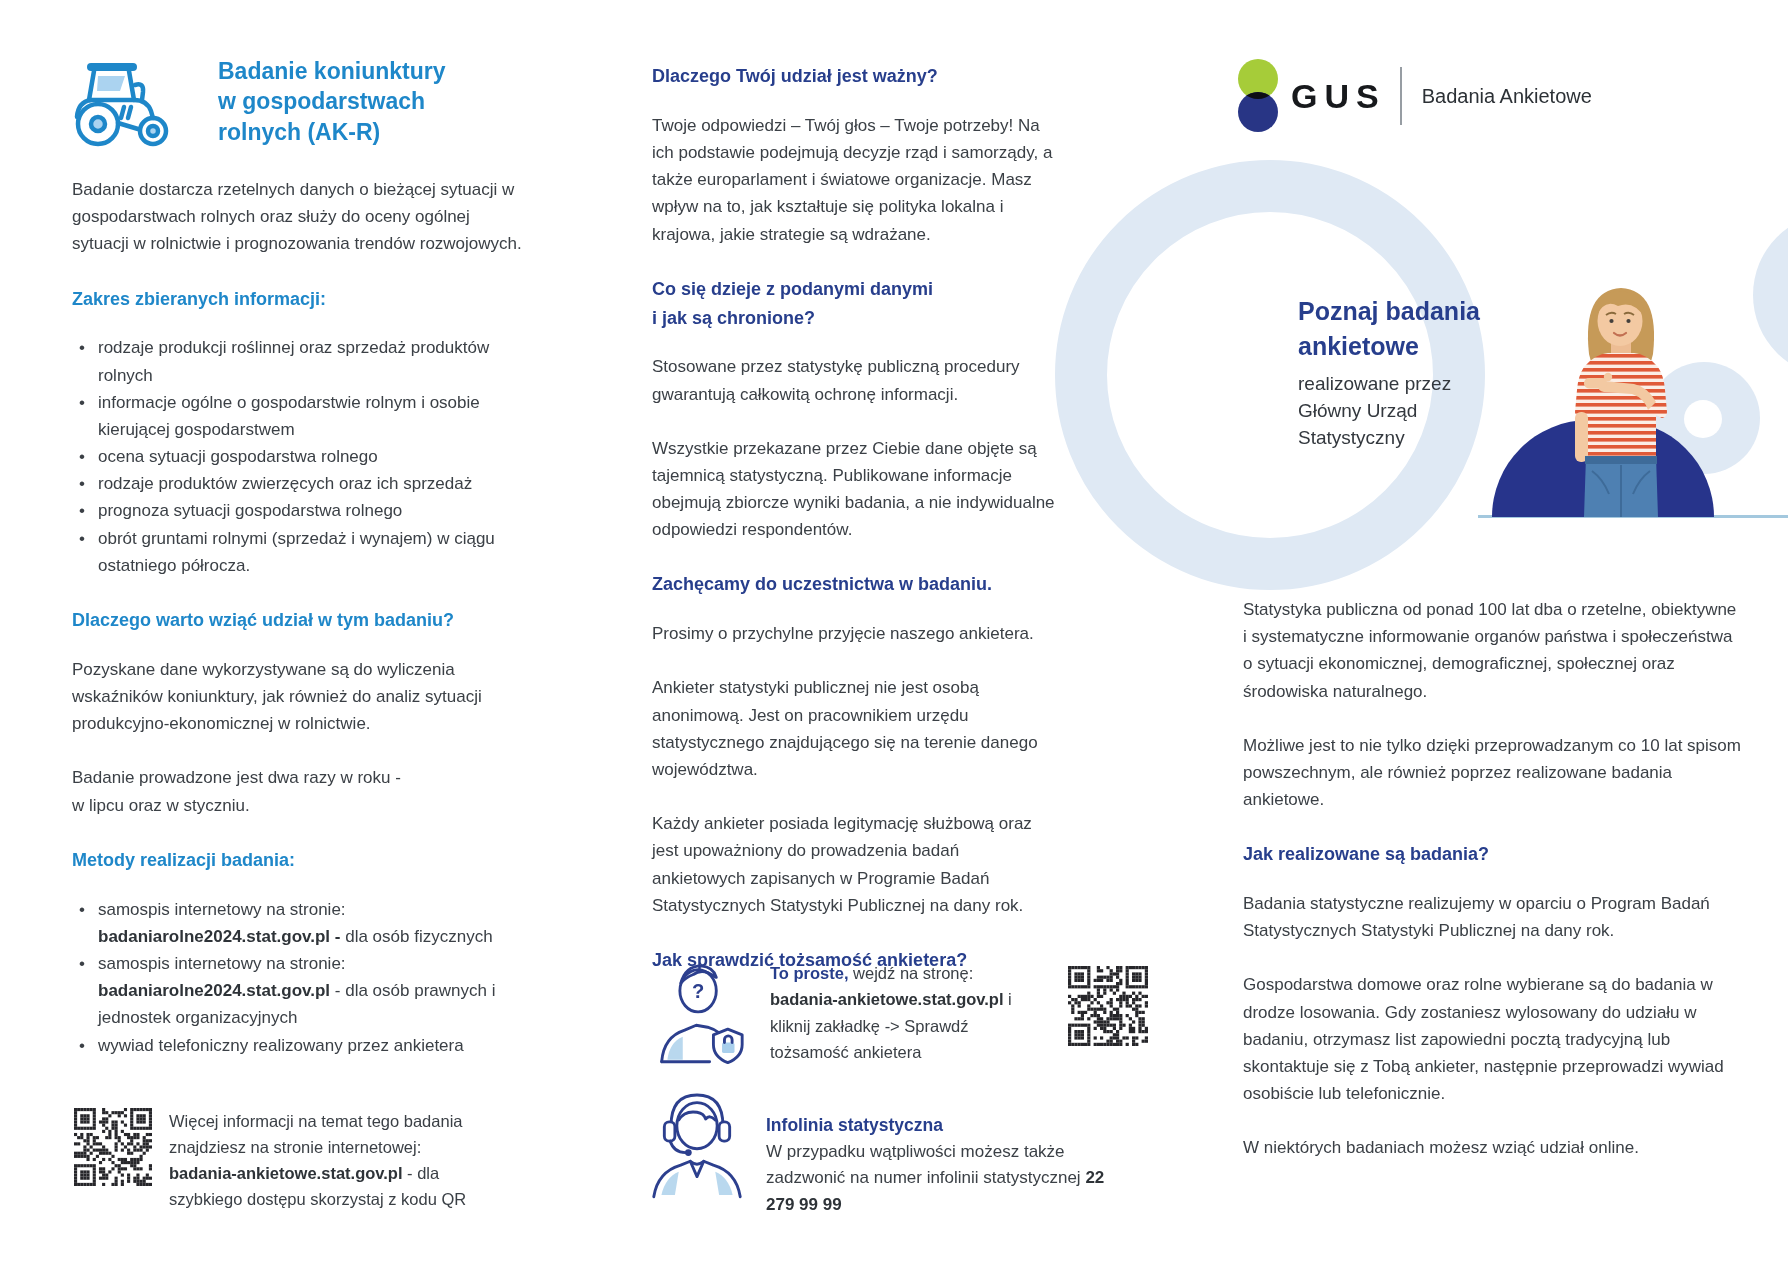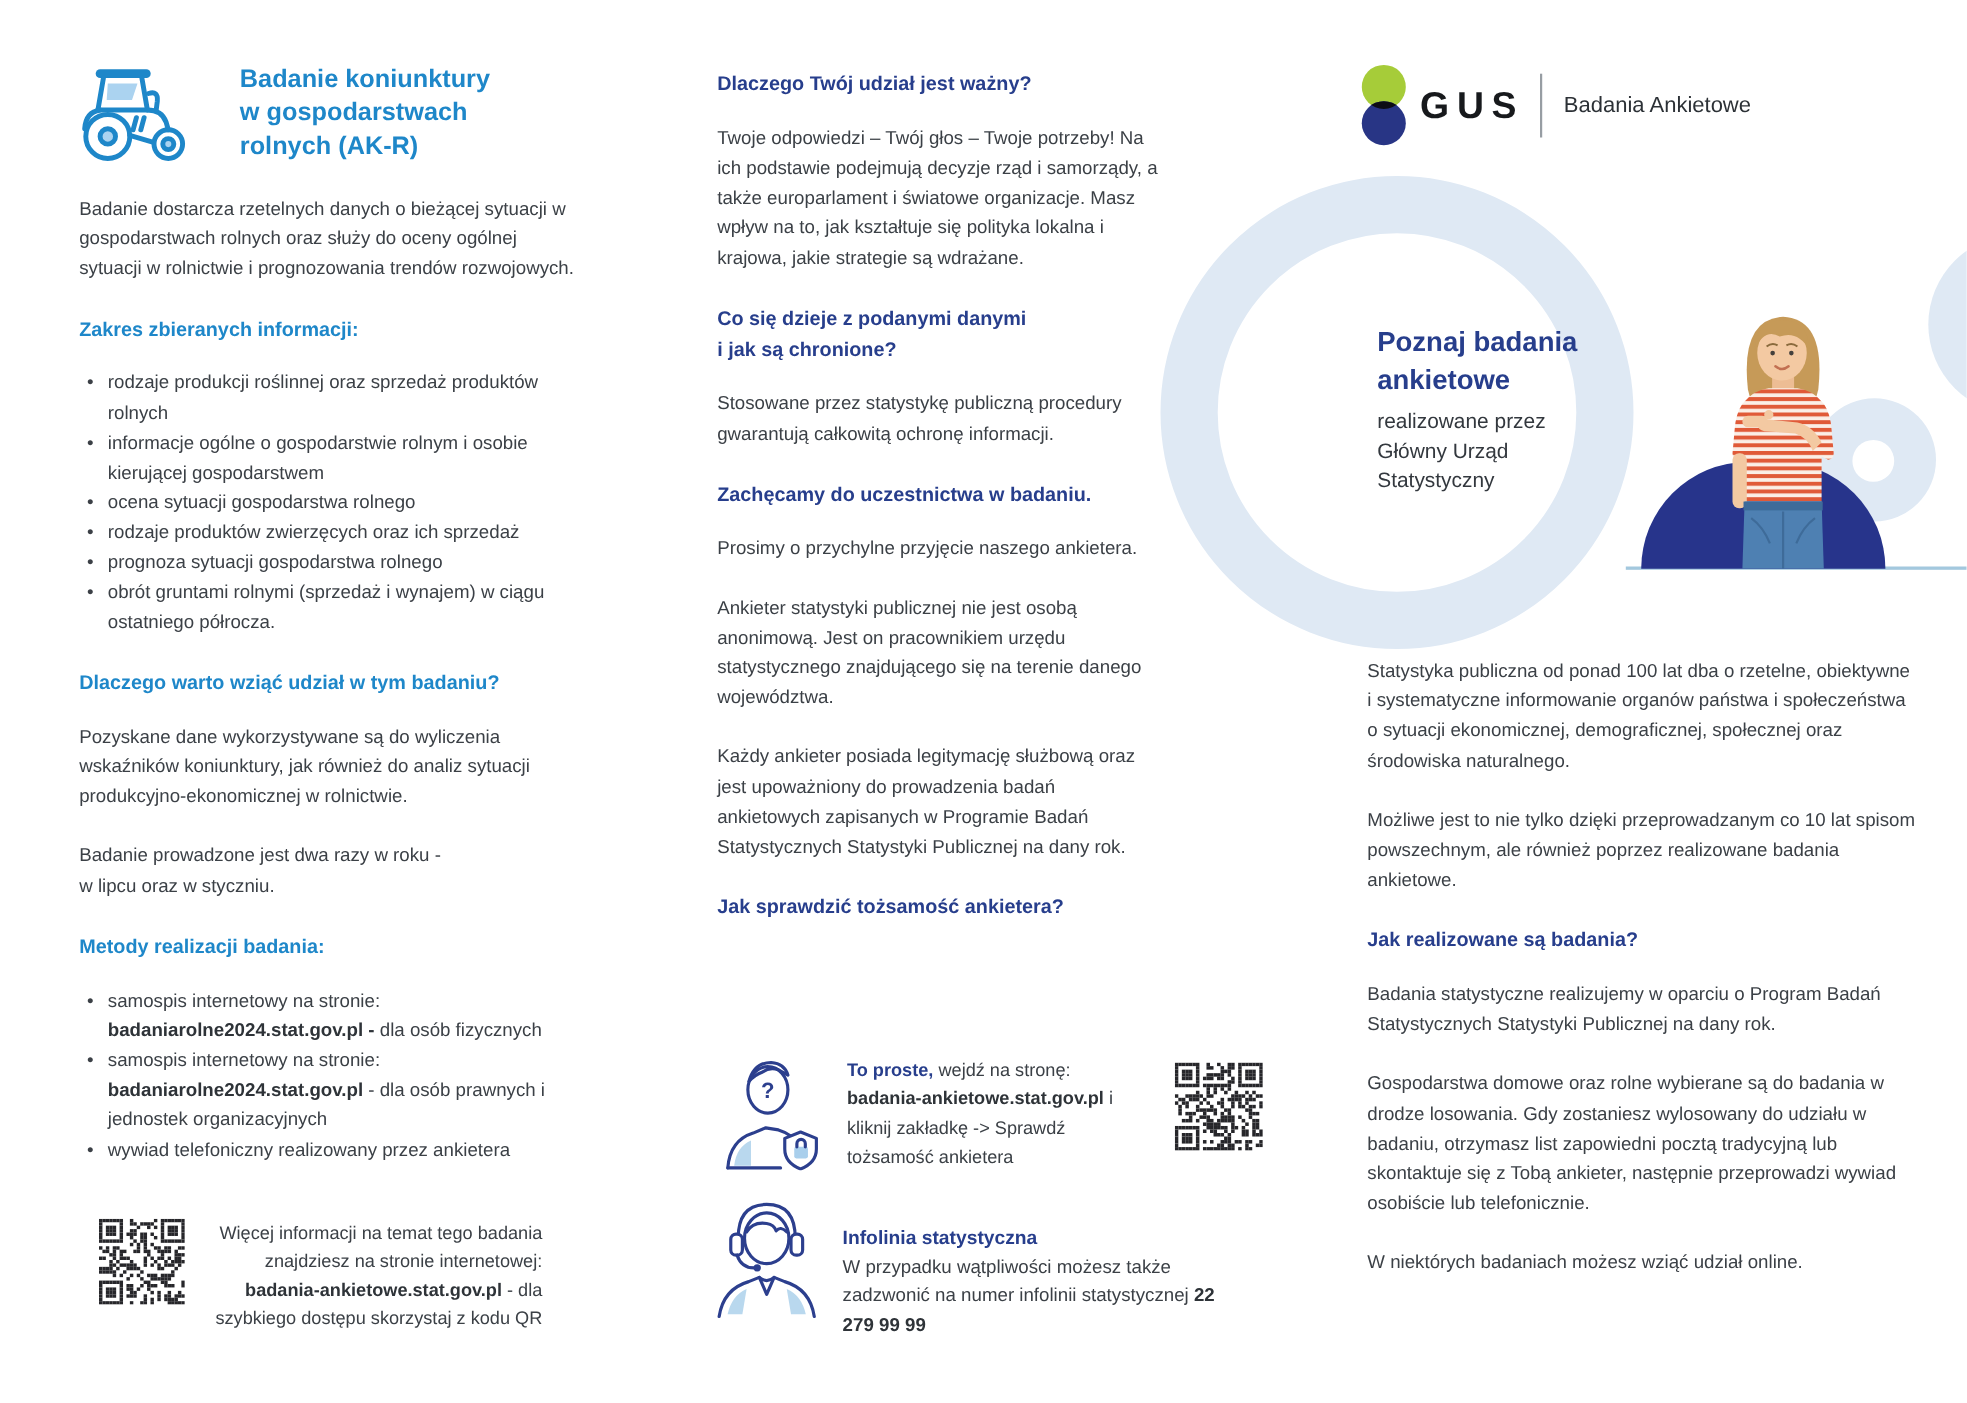--- a/index.html
+++ b/index.html
@@ -16,21 +16,21 @@
 
   
   .col-left{left:72px;top:56px;width:452px;}
   .title-row{display:flex;align-items:flex-start;margin-bottom:24px;}
   .tractor{width:104px;height:92px;flex:none;margin-top:4px;}
   .main-title{margin-left:42px;font-size:23px;line-height:1.32;color:#1e87c9;font-weight:bold;white-space:pre-line;}
   ul.dots{list-style:none;margin:0;padding:0;}
   ul.dots li{position:relative;padding-left:26px;margin:0;}
   ul.dots li::before{content:"\2022";position:absolute;left:7px;top:0;color:#3b4046;}
 
-  .qr-row{position:absolute;left:90px;top:1108px;display:flex;align-items:flex-start;text-align:right;}
+  .qr-row{position:absolute;left:74px;top:1108px;display:flex;align-items:flex-start;}
   .qr-box{width:78px;height:78px;flex:none;}
   .qr-row .qr-text{margin-left:17px;width:308px;font-size:16.5px;line-height:1.58;}
 
   
   .col-mid{left:652px;top:62px;width:404px;}
   .check-row{position:absolute;left:654px;top:946px;display:flex;align-items:flex-start;}
   .person-icon{width:92px;height:110px;flex:none;margin-top:8px;}
   .check-text{margin-left:24px;width:278px;margin-top:14px;font-size:16.5px;line-height:1.6;}
   .check-text .lead{color:#273e8c;font-weight:bold;}
   .qr-box2{width:80px;height:80px;flex:none;margin-left:20px;margin-top:20px;}
@@ -52,21 +52,21 @@
   .edge-circle{position:absolute;left:1753px;top:213px;width:164px;height:164px;border-radius:50%;
         background:#dfe9f4;z-index:1;}
   .donut{position:absolute;left:1648px;top:362px;width:112px;height:112px;border-radius:50%;
         background:#dfe9f4;z-index:2;}
   .donut::after{content:"";position:absolute;left:36px;top:38px;width:38px;height:38px;border-radius:50%;background:#ffffff;}
   .blob{position:absolute;left:1492px;top:420px;width:222px;height:97px;background:#27348b;
         border-radius:111px 111px 0 0;z-index:3;}
   .baseline{position:absolute;left:1478px;top:515px;width:310px;height:3px;background:#a3c8de;z-index:2;}
   .woman{position:absolute;left:1548px;top:284px;width:146px;height:233px;z-index:4;}
 
-  .hero-copy{position:absolute;left:1252px;top:294px;width:250px;z-index:5;}
+  .hero-copy{position:absolute;left:1298px;top:294px;width:250px;z-index:5;}
   .hero-heading{color:#273e8c;font-weight:bold;font-size:25px;line-height:1.4;white-space:pre-line;}
   .hero-sub{font-size:19px;line-height:1.42;color:#33383e;white-space:pre-line;margin-top:7px;}
 
   .col-right-text{left:1243px;top:596px;width:500px;}
   .col-right-text .h-navy{margin:16px 0 21px 0;}
 </style>
 </head>
 <body>
 
 <div class="page">
@@ -422,20 +422,21 @@
       <b>badania-ankietowe.stat.gov.pl</b><span> - dla szybkiego dostępu skorzystaj z kodu QR</span>
     </div>
   </div>
 
   <section class="col col-mid">
     <h2 class="h-navy">Dlaczego Twój udział jest ważny?</h2>
     <p>Twoje odpowiedzi – Twój głos – Twoje potrzeby! Na ich podstawie podejmują decyzje rząd i samorządy, a także europarlament i światowe organizacje. Masz wpływ na to, jak kształtuje się polityka lokalna i krajowa, jakie strategie są wdrażane.</p>
     <h2 class="h-navy pre">Co się dzieje z podanymi danymi
 i jak są chronione?</h2>
     <p>Stosowane przez statystykę publiczną procedury gwarantują całkowitą ochronę informacji.</p>
+    <p>Wszystkie przekazane przez Ciebie dane objęte są tajemnicą statystyczną. Publikowane informacje obejmują zbiorcze wyniki badania, a nie indywidualne odpowiedzi respondentów.</p>
     <h2 class="h-navy">Zachęcamy do uczestnictwa w badaniu.</h2>
     <p>Prosimy o przychylne przyjęcie naszego ankietera.</p>
     <p>Ankieter statystyki publicznej nie jest osobą anonimową. Jest on pracownikiem urzędu statystycznego znajdującego się na terenie danego województwa.</p>
     <p>Każdy ankieter posiada legitymację służbową oraz jest upoważniony do prowadzenia badań ankietowych zapisanych w Programie Badań Statystycznych Statystyki Publicznej na dany rok.</p>
     <h2 class="h-navy">Jak sprawdzić tożsamość ankietera?</h2>
   </section>
 
   <div class="check-row">
     <svg class="person-icon" viewBox="0 0 96 114">
       <g stroke="#2c3f8e" stroke-width="3" fill="none" stroke-linecap="round" stroke-linejoin="round">

